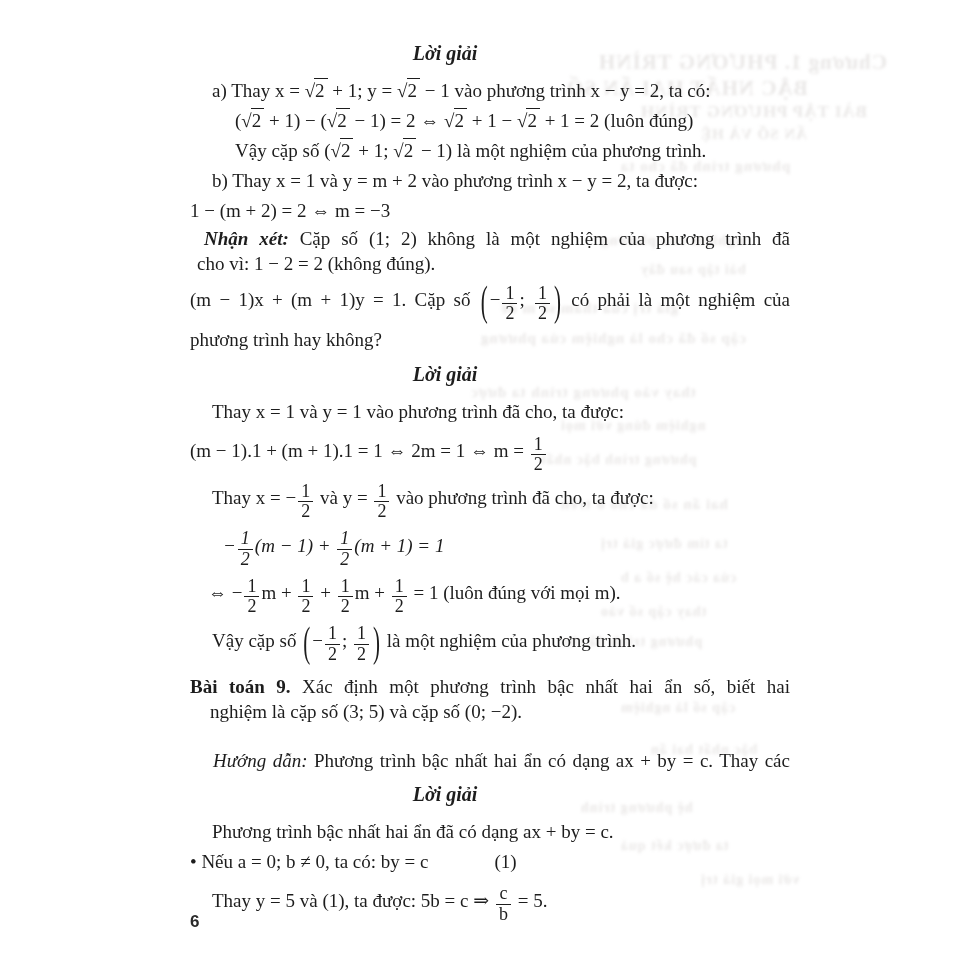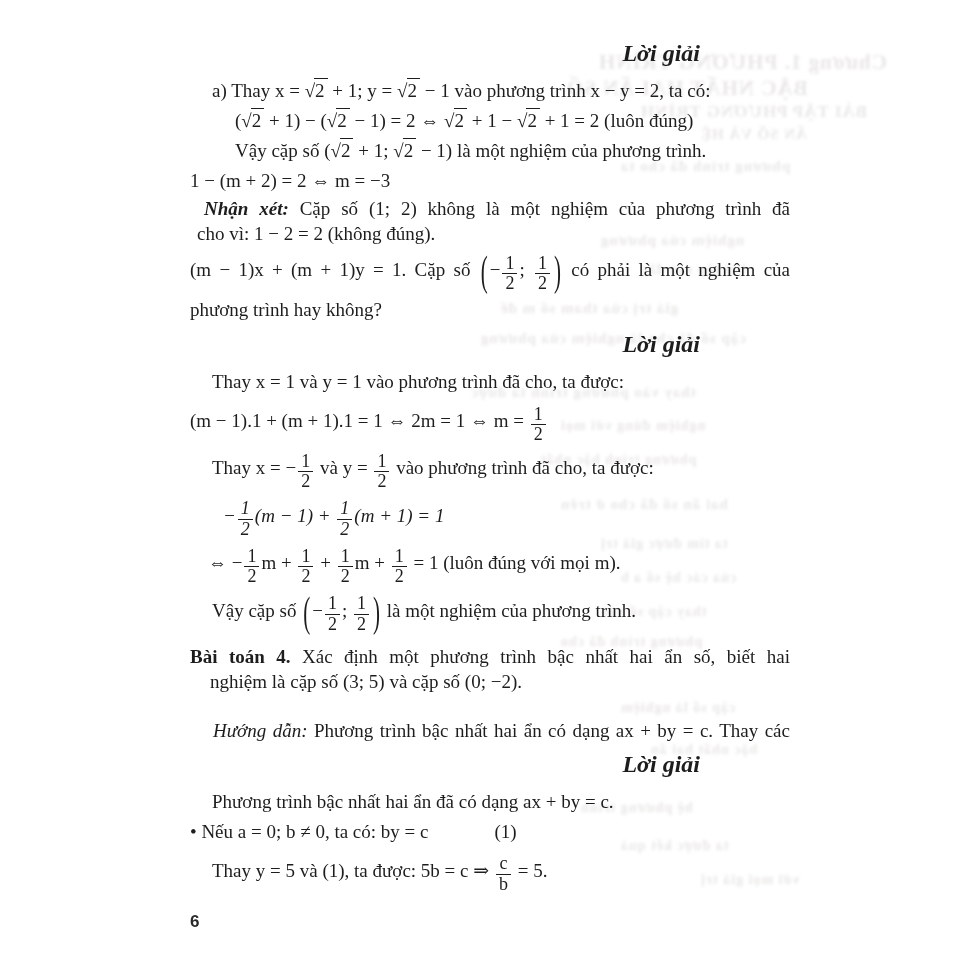--- a/index.html
+++ b/index.html
@@ -6,21 +6,21 @@
   body{width:968px;height:968px;background:#ffffff;overflow:hidden;position:relative;
        font-family:"Liberation Serif","DejaVu Serif",serif;}
   .page{position:absolute;inset:0;background:#ffffff;color:#1d1d1d;}
   .ghost-layer{position:absolute;inset:0;overflow:hidden;}
   .ghost{position:absolute;transform:scaleX(-1);filter:blur(1.6px);white-space:nowrap;
          font-weight:bold;color:rgba(110,96,84,0.15);letter-spacing:1px;}
   .content{position:absolute;left:190px;top:38px;width:600px;font-size:19px;}
   .line{line-height:30px;margin:0;}
   .sm{line-height:25px;}
   .tall{line-height:47px;}
-  .heading{text-align:right;margin:0 90px 8px 0;font-size:24px;}
+  .heading{text-align:center;margin:0 90px 8px 0;font-size:20px;}
   .center{text-align:left;margin-right:90px;}
   .spread{text-align:justify;text-align-last:justify;font-family:Liberation Serif, serif;}
   .mt4{margin-top:4px;}.mt6{margin-top:6px;}.mt8{margin-top:8px;}
   .p3{padding-left:3px;}.p7{padding-left:7px;}.p14{padding-left:14px;}
   .p18{padding-left:18px;}.p20{padding-left:20px;}.p22{padding-left:22px;}
   .p23{padding-left:23px;margin-top:24px;}.p33{padding-left:33px;font-style:italic;}.p45{padding-left:45px;}
   .b{font-weight:bold;}
   .i{font-style:italic;}
   .bi{font-weight:bold;font-style:italic;}
   .sqrt{white-space:nowrap;}
@@ -62,33 +62,34 @@
       <div class="ghost" style="top: 742px; left: 650px; font-size: 14px;">bậc nhất hai ẩn</div>
       <div class="ghost" style="top: 800px; left: 580px; font-size: 14px;">hệ phương trình</div>
       <div class="ghost" style="top: 838px; left: 620px; font-size: 14px;">ta được kết quả</div>
       <div class="ghost" style="top: 872px; left: 700px; font-size: 14px;">với mọi giá trị</div>
     </div>
   <div class="content" id="content">
       <div class="line heading"><span class="bi">Lời giải</span></div>
       <div class="line p22">a) Thay x = <span class="sqrt"><span class="rsign">√</span><span class="rad">2</span></span> + 1; y = <span class="sqrt"><span class="rsign">√</span><span class="rad">2</span></span> − 1 vào phương trình x − y = 2, ta có:</div>
       <div class="line p45">(<span class="sqrt"><span class="rsign">√</span><span class="rad">2</span></span> + 1) − (<span class="sqrt"><span class="rsign">√</span><span class="rad">2</span></span> − 1) = 2 ⇔ <span class="sqrt"><span class="rsign">√</span><span class="rad">2</span></span> + 1 − <span class="sqrt"><span class="rsign">√</span><span class="rad">2</span></span> + 1 = 2 (luôn đúng)</div>
       <div class="line p45">Vậy cặp số (<span class="sqrt"><span class="rsign">√</span><span class="rad">2</span></span> + 1; <span class="sqrt"><span class="rsign">√</span><span class="rad">2</span></span> − 1) là một nghiệm của phương trình.</div>
+      <div class="line p22">b) Thay x = 1 và y = m + 2 vào phương trình x − y = 2, ta được:</div>
       <div class="line center">1 − (m + 2) = 2 ⇔ m = −3</div>
       <div class="line spread p14 sm"><span class="bi">Nhận xét:</span> Cặp số (1; 2) không là một nghiệm của phương trình đã</div>
       <div class="line p7 sm">cho vì: 1 − 2 = 2 (không đúng).</div>
       <div class="line spread tall">(m − 1)x + (m + 1)y = 1. Cặp số <span class="bigp">(</span>−<span class="frac"><span class="num">1</span><span class="den">2</span></span>; <span class="frac"><span class="num">1</span><span class="den">2</span></span><span class="bigp">)</span> có phải là một nghiệm của</div>
       <div class="line">phương trình hay không?</div>
       <div class="line heading mt4"><span class="bi">Lời giải</span></div>
       <div class="line p22">Thay x = 1 và y = 1 vào phương trình đã cho, ta được:</div>
       <div class="line tall">(m − 1).1 + (m + 1).1 = 1 ⇔ 2m = 1 ⇔ m = <span class="frac"><span class="num">1</span><span class="den">2</span></span></div>
       <div class="line p22 tall">Thay x = −<span class="frac"><span class="num">1</span><span class="den">2</span></span> và y = <span class="frac"><span class="num">1</span><span class="den">2</span></span> vào phương trình đã cho, ta được:</div>
       <div class="line p33 tall">−<span class="frac"><span class="num">1</span><span class="den">2</span></span>(m − 1) + <span class="frac"><span class="num">1</span><span class="den">2</span></span>(m + 1) = 1</div>
       <div class="line p18 tall">⇔ −<span class="frac"><span class="num">1</span><span class="den">2</span></span>m + <span class="frac"><span class="num">1</span><span class="den">2</span></span> + <span class="frac"><span class="num">1</span><span class="den">2</span></span>m + <span class="frac"><span class="num">1</span><span class="den">2</span></span> = 1 (luôn đúng với mọi m).</div>
       <div class="line p22 tall">Vậy cặp số <span class="bigp">(</span>−<span class="frac"><span class="num">1</span><span class="den">2</span></span>; <span class="frac"><span class="num">1</span><span class="den">2</span></span><span class="bigp">)</span> là một nghiệm của phương trình.</div>
-      <div class="line spread mt8 sm"><span class="b">Bài toán 4.</span> Xác định một phương trình bậc nhất hai ẩn số, biết hai</div>
+      <div class="line spread mt8 sm"><span class="b">Bài toán 9.</span> Xác định một phương trình bậc nhất hai ẩn số, biết hai</div>
       <div class="line p20 sm">nghiệm là cặp số (3; 5) và cặp số (0; −2).</div>
       <div class="line spread p23 mt6 sm"><span class="i">Hướng dẫn:</span> Phương trình bậc nhất hai ẩn có dạng ax + by = c. Thay các</div>
       <div class="line heading mt6"><span class="bi">Lời giải</span></div>
       <div class="line p22">Phương trình bậc nhất hai ẩn đã có dạng ax + by = c.</div>
       <div class="line">• Nếu a = 0; b ≠ 0, ta có: by = c<span class="sp" style="width: 66px;"></span>(1)</div>
       <div class="line p22 tall">Thay y = 5 và (1), ta được: 5b = c ⇒ <span class="frac"><span class="num">c</span><span class="den">b</span></span> = 5.</div>
     </div>
   <div class="page-number">6</div>
 </div>
 

